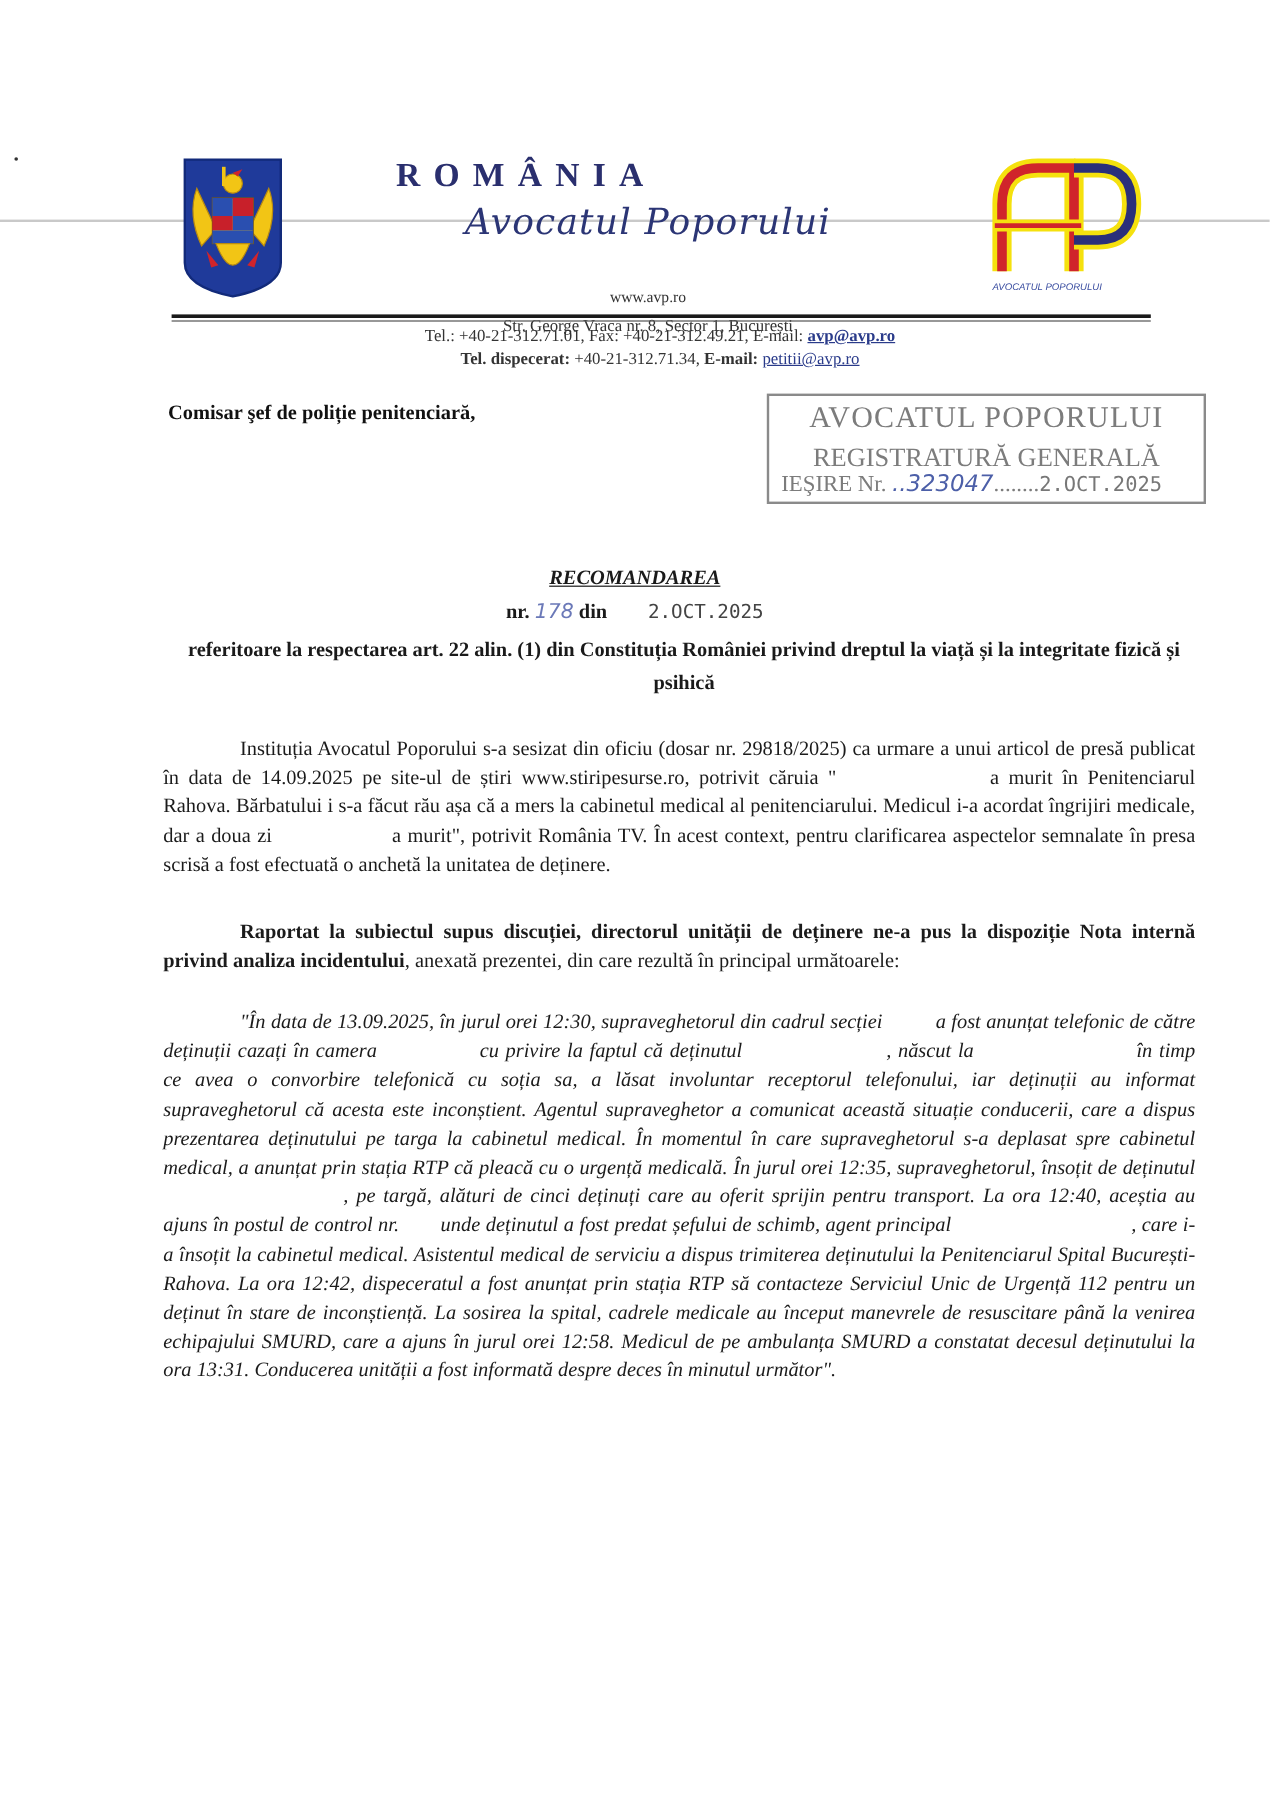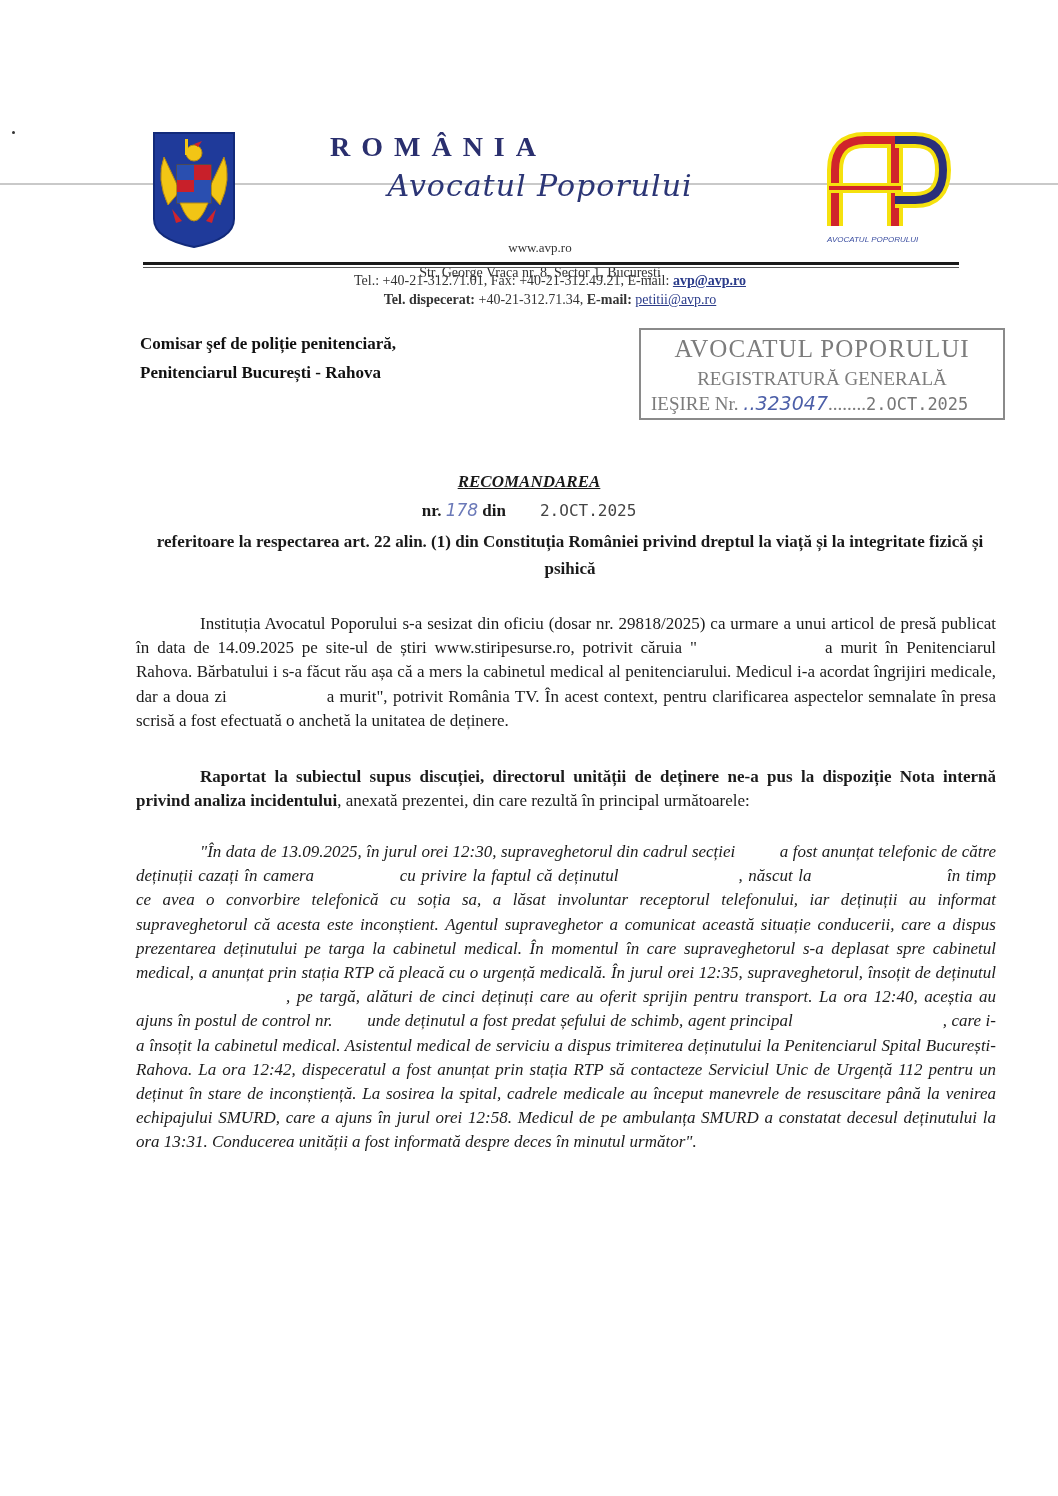--- a/index.html
+++ b/index.html
@@ -29,21 +29,21 @@
   .lnk { color: #2a3b8a; text-decoration: underline; }
   .lnk.bold { font-weight: bold; }
 
   
   .addressee { left: 140px; top: 330px; font-size: 17px; font-weight: bold; line-height: 28.5px; color: #111; }
 
   
   .stamp { left: 639px; top: 328px; width: 362px; height: 88px; border: 2px solid #8a8a8a;
     color: #7c7c7c; }
   .stamp-line1 { position: absolute; left: 0; top: 5px; width: 100%; text-align: center; font-size: 25px; letter-spacing: 1px; }
-  .stamp-line2 { position: absolute; left: 0; top: 38px; width: 100%; text-align: center; font-size: 19px; }
+  .stamp-line2 { position: absolute; left: 0; top: 38px; width: 100%; text-align: center; font-size: 22px; }
   .stamp-line3 { position: absolute; left: 10px; top: 62px; font-size: 19px; white-space: nowrap; }
   .stamp-hand { font-family: "DejaVu Sans", sans-serif; font-style: italic; color: #4c5fa8; font-size: 19px; }
   .stamp-date { font-family: "DejaVu Sans Mono", monospace; font-size: 17px; color: #777; }
 
   
   .doc-title { left: 130px; top: 472px; width: 798px; text-align: center; font-size: 17px; font-weight: bold; font-style: italic; text-decoration: underline; }
   .doc-nr { left: 130px; top: 500px; width: 798px; text-align: center; font-size: 17px; font-weight: bold; white-space: pre; }
   .doc-nr .hand { font-family: "DejaVu Sans", sans-serif; font-style: italic; color: #6b79b8; font-weight: normal; }
   .doc-nr .date-stamp { font-family: "DejaVu Sans Mono", monospace; font-weight: normal; color: #444; font-size: 16px; }
   .doc-subject { left: 135px; top: 528px; width: 870px; text-align: center; font-size: 17px; font-weight: bold; line-height: 27px; }
@@ -105,21 +105,20 @@
 
 <div class="abs contact1">
   <span>Tel.: +40-21-312.71.01, Fax: +40-21-312.49.21, E-mail: </span><span class="lnk bold">avp@avp.ro</span>
 </div>
 <div class="abs contact2">
   <span class="lbl">Tel. dispecerat:</span><span> +40-21-312.71.34, </span><span class="lbl">E-mail:</span> <span class="lnk">petitii@avp.ro</span>
 </div>
 
 <div class="abs addressee">
   <div>Comisar şef de poliție penitenciară,</div>
-  <div>Penitenciarul București - Rahova</div>
 </div>
 
 <div class="abs stamp">
   <div class="stamp-line1">AVOCATUL POPORULUI</div>
   <div class="stamp-line2">REGISTRATURĂ GENERALĂ</div>
   <div class="stamp-line3">
     <span>IEŞIRE Nr. </span><span class="stamp-hand">..323047</span><span>........</span><span class="stamp-date">2.OCT.2025</span>
   </div>
 </div>
 

